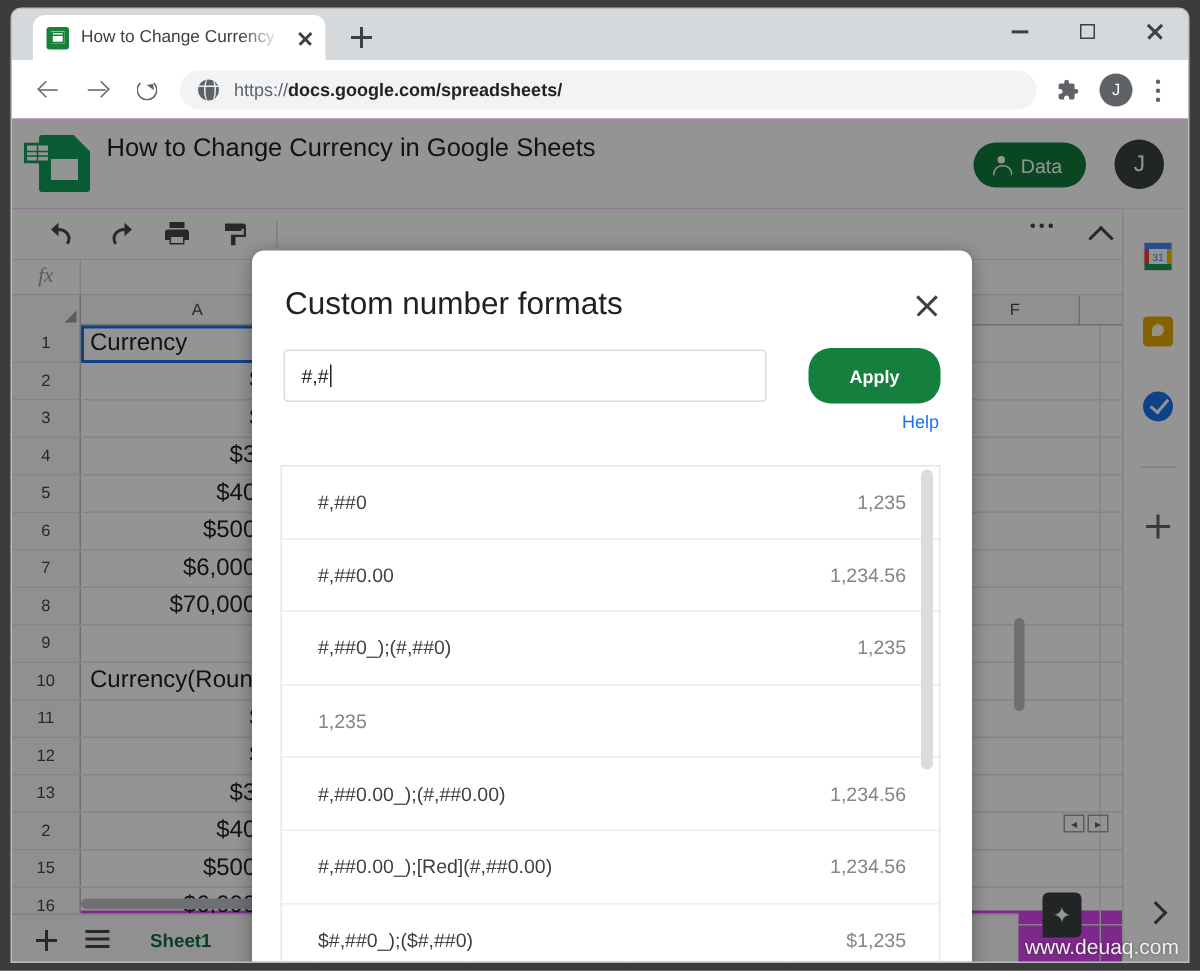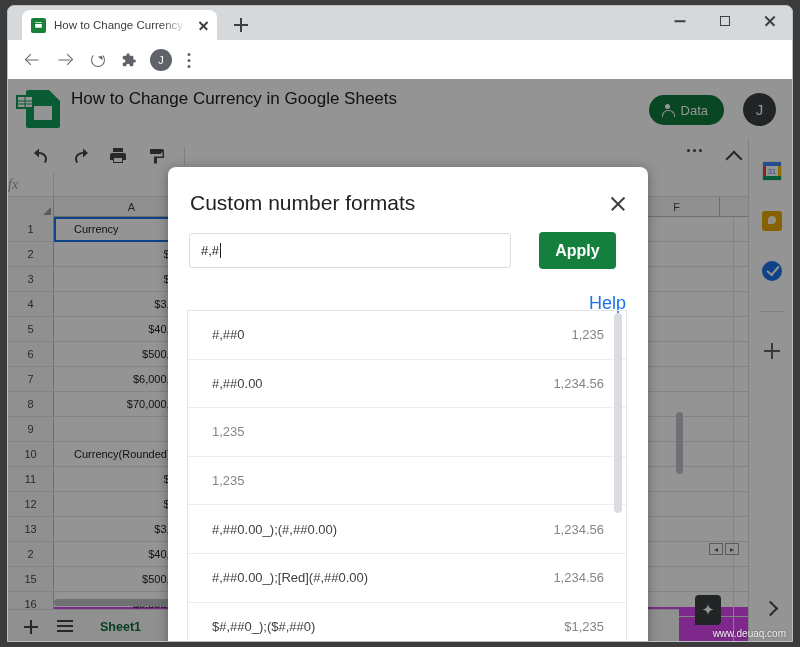--- a/index.html
+++ b/index.html
@@ -241,21 +241,21 @@
     border-left: 2px solid #444746; border-top: 2px solid #444746;
     transform: rotate(45deg);
   }
 
   .formulabar {
     position: relative; height: 24px; background: #fff;
     border-bottom: 1px solid #e0e0e0;
     display: flex; align-items: center;
   }
   .fx-label {
-    width: 46px; font-style: italic;
+    width: 46px; text-align: center; font-style: italic;
     font-family: "Liberation Serif", serif;
     font-size: 14px; color: #9e9e9e;
     border-right: 1px solid #e0e0e0; height: 100%;
     line-height: 24px;
   }
 
   
   .grid-wrap { position: relative; height: 410px; background: #fff; }
   .colhead {
     position: relative; height: 20px; background: #f8f9fa;
@@ -282,23 +282,23 @@
     display: flex;
   }
   .rowhead {
     width: 46px; flex: 0 0 46px; background: #f8f9fa;
     border-right: 1px solid #c0c0c0;
     font-size: 11px; color: #444746;
     display: flex; align-items: center; justify-content: center;
   }
   .cellA {
     width: 155px; flex: 0 0 155px; border-right: 1px solid #e2e3e3;
-    font-size: 11px; color: #202124;
+    font-size: 16px; color: #202124;
     display: flex; align-items: center;
-    padding: 0 20px; white-space: nowrap; overflow: hidden;
+    padding: 0 6px; white-space: nowrap; overflow: hidden;
   }
   .cellA.num { justify-content: flex-end; }
   .cellB, .cellC, .cellD, .cellE, .cellF, .cellG {
     flex: 0 0 105px; border-right: 1px solid #e2e3e3;
   }
   .cellG { flex: 0 0 45px; }
   .sel-cell { position:absolute; left:46px; top:0; width:155px; height:25px; border:2px solid #1a73e8; }
 
   .hscroll-track {
     position: absolute; left: 46px; bottom: 0; right: 120px; height: 9px;
@@ -366,21 +366,21 @@
   }
   .hnav {
     position: absolute; right: 55px; bottom: 52px; display: flex; gap: 2px;
   }
   .hnav div {
     width: 14px; height: 12px; border: 1px solid #9aa0a6;
     font-size: 8px; color: #5f6368; display:flex; align-items:center; justify-content:center;
   }
   .watermark {
     position: absolute; right: 8px; bottom: 4px;
-    font-size: 10px; color: #f0f0f0; z-index: 60;
+    font-size: 14px; color: #f0f0f0; z-index: 60;
     text-shadow: 0 0 2px rgba(0,0,0,.4);
   }
 
   
   .modal {
     position: absolute; left: 160px; top: 88px;
     width: 480px; height: 540px;
     background: #fff; border-radius: 8px;
     box-shadow: 0 2px 12px rgba(0,0,0,.35);
     z-index: 50;
@@ -405,35 +405,35 @@
     border: 1px solid #dadce0; border-radius: 3px;
     display: flex; align-items: center; padding-left: 11px;
     font-size: 13px; color: #202124;
   }
   .caret {
     display: inline-block; width: 1px; height: 15px;
     background: #202124; margin-left: 1px;
   }
   .apply-btn {
     position: absolute; left: 371px; top: 65px;
-    width: 77px; height: 37px; border-radius: 4px;
+    width: 88px; height: 37px; border-radius: 15px;
     background: #15803d; color: #fff;
-    font-size: 16px; font-weight: bold;
+    font-size: 12px; font-weight: bold;
     display: flex; align-items: center; justify-content: center;
   }
   .sample-box {
     position: absolute; left: 19px; top: 110px;
     padding: 3px 12px 4px 6px;
     border: 2px solid #e8231b;
     font-size: 12.5px; color: #80868b;
     min-width: 133px;
   }
   .help-link {
-    position: absolute; right: 22px; top: 126px;
-    font-size: 18px; color: #1a73e8;
+    position: absolute; right: 22px; top: 107px;
+    font-size: 12px; color: #1a73e8;
   }
 
   .fmt-list {
     position: absolute; left: 19px; top: 143px;
     width: 440px; height: 379px;
     border: 1px solid #e4e6e8;
     overflow: hidden;
   }
   .fmt-row {
     position: relative; height: 48.6px;
@@ -482,20 +482,24 @@
     <div class="navbar">
       <div class="navbtn">
           <div class="arrow-l"></div>
         </div>
       <div class="navbtn">
           <div class="arrow-r"></div>
         </div>
       <div class="navbtn">
           <div class="reload"></div>
         </div>
+      <div class="omnibox">
+        <div class="globe"></div>
+        <div class="url"><span class="dim">https://</span><span class="strong">docs.google.com</span><span class="strong">/spreadsheets/</span></div>
+      </div>
       <div class="ext-icon">
         <svg class="puzzle" viewBox="0 0 24 24">
             <path fill="#5f6368" d="M20.5 11H19V7a2 2 0 0 0-2-2h-4V3.5A2.5 2.5 0 0 0 10.5 1 2.5 2.5 0 0 0 8 3.5V5H4a2 2 0 0 0-2 2v3.8h1.5c1.5 0 2.7 1.2 2.7 2.7S5 16.2 3.5 16.2H2V20a2 2 0 0 0 2 2h3.8v-1.5c0-1.5 1.2-2.7 2.7-2.7s2.7 1.2 2.7 2.7V22H17a2 2 0 0 0 2-2v-4h1.5a2.5 2.5 0 0 0 2.5-2.5 2.5 2.5 0 0 0-2.5-2.5z"></path>
           </svg>
       </div>
       <div class="nav-avatar">J</div>
       <div class="kebab">
           <span></span>
           <span></span>
           <span></span>
@@ -787,20 +791,21 @@
           <div id="fmt-host">
               <div class="fmt-row">
                 <span class="pattern">#,##0</span>
                 <span class="preview">1,235</span>
               </div>
               <div class="fmt-row">
                 <span class="pattern">#,##0.00</span>
                 <span class="preview">1,234.56</span>
               </div>
               <div class="fmt-row">
+                <span class="pattern">#,##0_);(#,##0)</span>
                 <span class="preview">1,235</span>
               </div>
               <div class="fmt-row">
                 <span class="preview">1,235</span>
               </div>
               <div class="fmt-row">
                 <span class="pattern">#,##0.00_);(#,##0.00)</span>
                 <span class="preview">1,234.56</span>
               </div>
               <div class="fmt-row">

